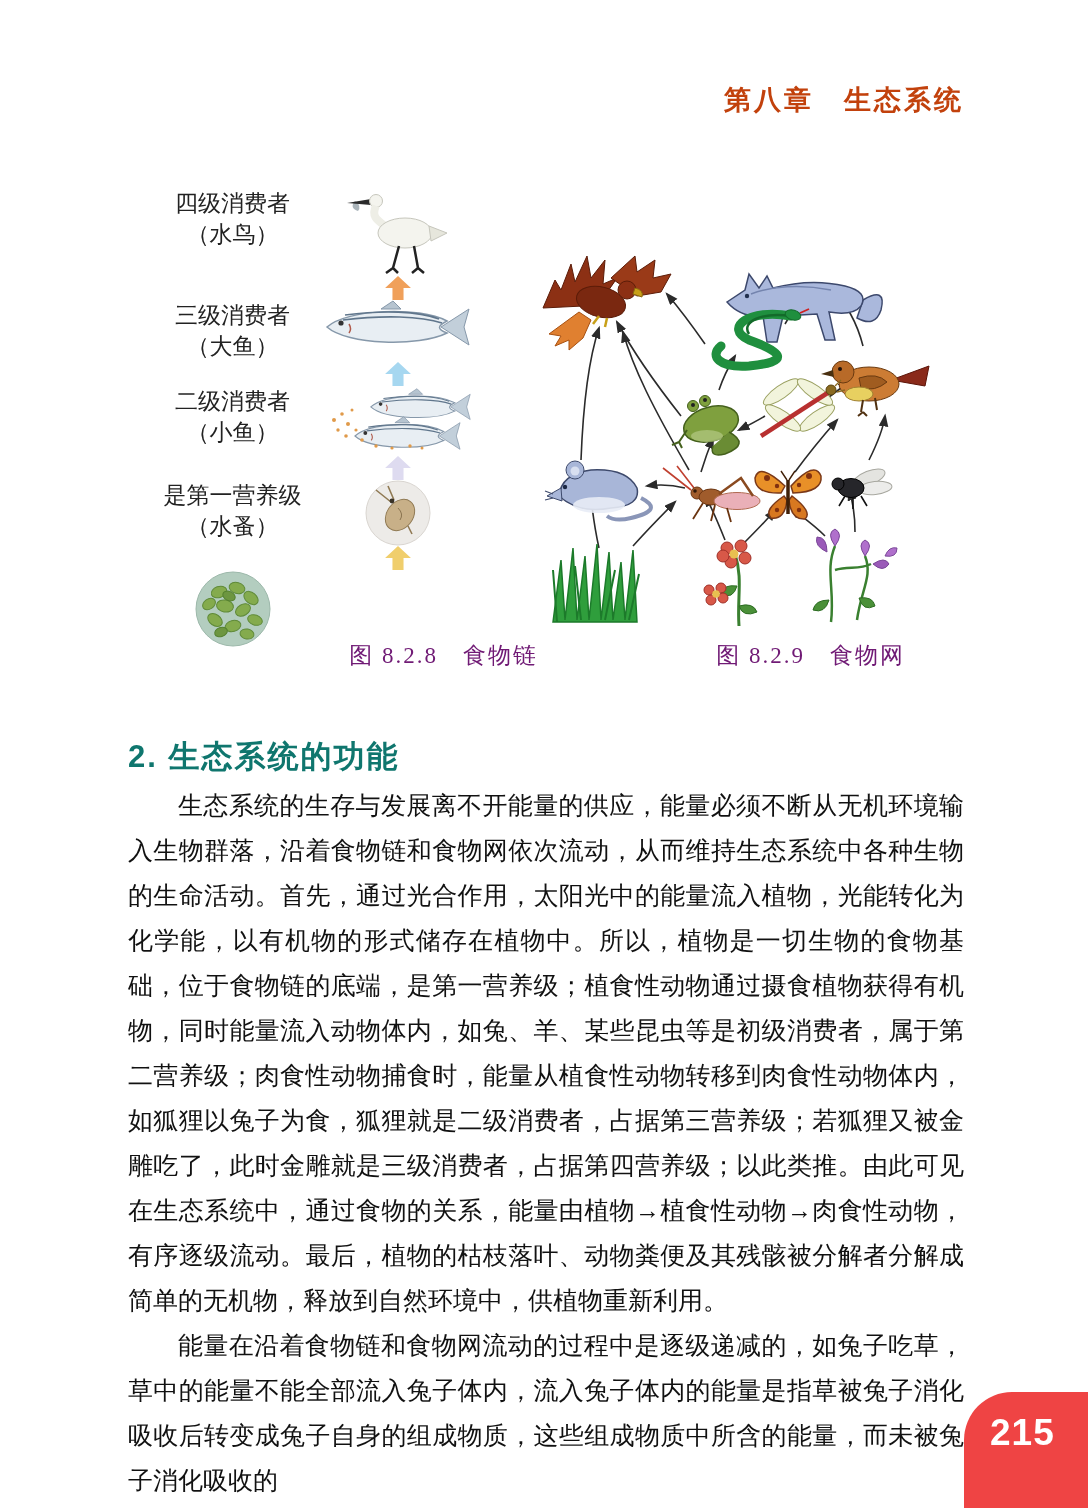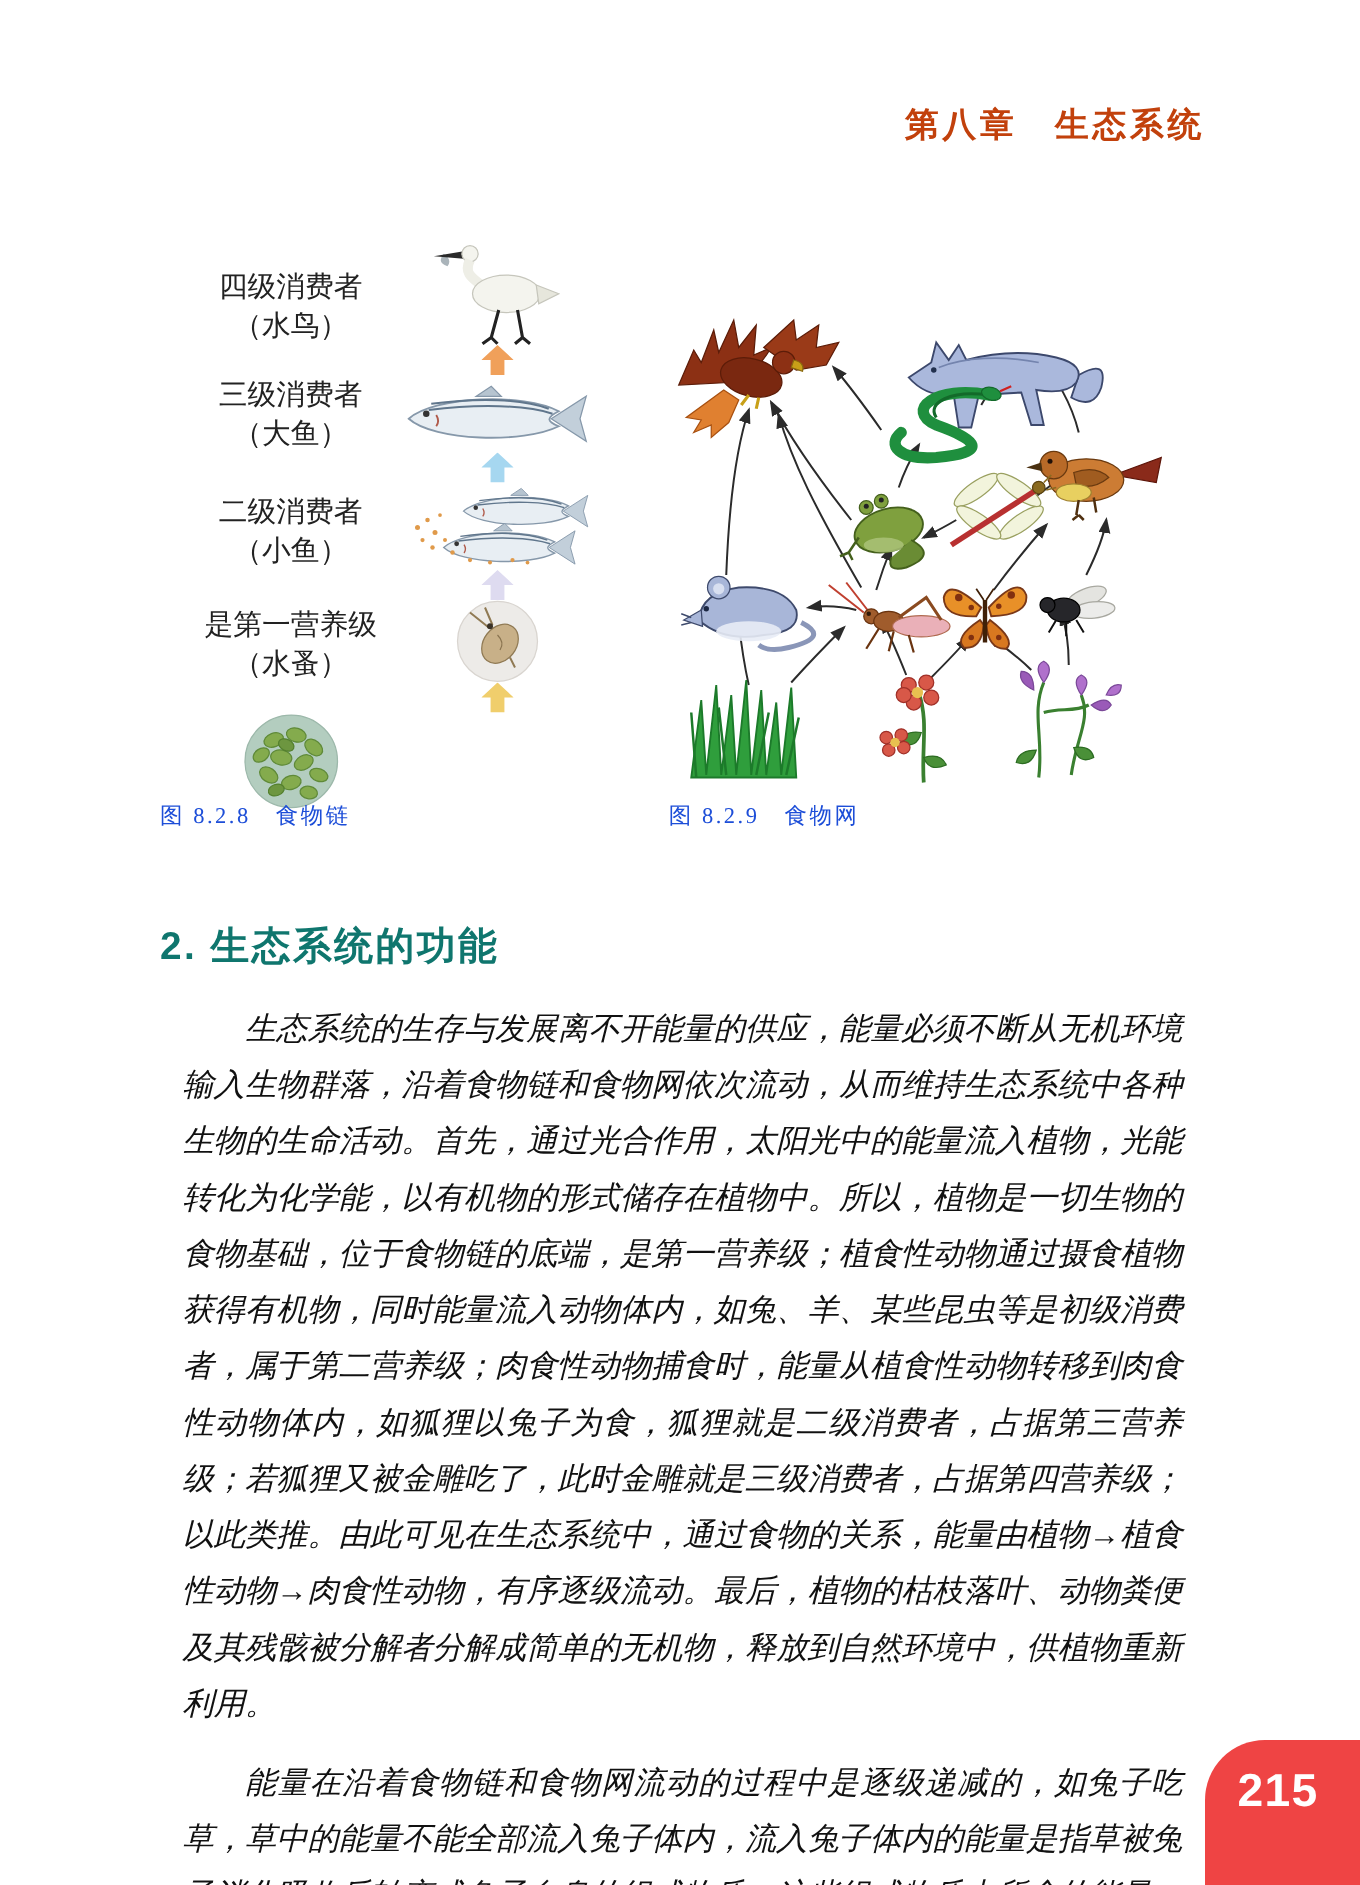--- a/index.html
+++ b/index.html
@@ -13,51 +13,51 @@
     color: #1c1c1c;
   }
   .chapter-header {
     position: absolute; top: 82px; right: 124px;
     font-family: "Liberation Sans", sans-serif;
     font-weight: bold; font-size: 27px; letter-spacing: 3px;
     color: #c2410c;
   }
   
   .food-chain { position: absolute; left: 150px; top: 188px; width: 330px; }
-  .fc-row { display: flex; align-items: flex-end; }
+  .fc-row { display: flex; align-items: flex-start; }
   .fc-label {
     width: 165px; text-align: center;
     font-size: 23px; line-height: 31px; color: #222;
   }
   .fc-art { width: 165px; display: flex; justify-content: center; align-items: center; }
   .fc-arrow-row { display: flex; }
   .fc-arrow-row .spacer { width: 165px; }
   .fc-arrow-row .arr { width: 165px; display:flex; justify-content:center; }
   
   .caption {
     position: absolute; top: 640px;
-    font-size: 18px; letter-spacing: 2px; color: #1d4ed8; text-align: left;
+    font-size: 23px; letter-spacing: 2px; color: #701a75; text-align: right;
   }
   #cap-left { left: 128px; width: 410px; }
   #cap-right { left: 535px; width: 370px; }
   
   .food-web { position: absolute; left: 533px; top: 248px; }
   
   .section-heading {
     position: absolute; left: 128px; top: 736px;
     font-family: "Liberation Sans", sans-serif;
     font-weight: bold; font-size: 31px; letter-spacing: 2px;
     color: #0f766e;
   }
   .body-text {
     position: absolute; left: 128px; top: 783px; width: 836px;
     font-size: 25px; line-height: 45px;
     text-align: justify; color: #111;
   }
-  .body-text p { margin: 18px; text-indent: 2em; font-style: italic; }
+  .body-text p { margin: 0; text-indent: 2em; }
   
   .page-tab {
     position: absolute; right: 0; bottom: 0;
     width: 124px; height: 116px;
     background: #ef4444;
     border-top-left-radius: 48px;
   }
   .page-tab .num {
     position: absolute; left: 26px; top: 20px;
     font-family: "Liberation Sans", sans-serif;

